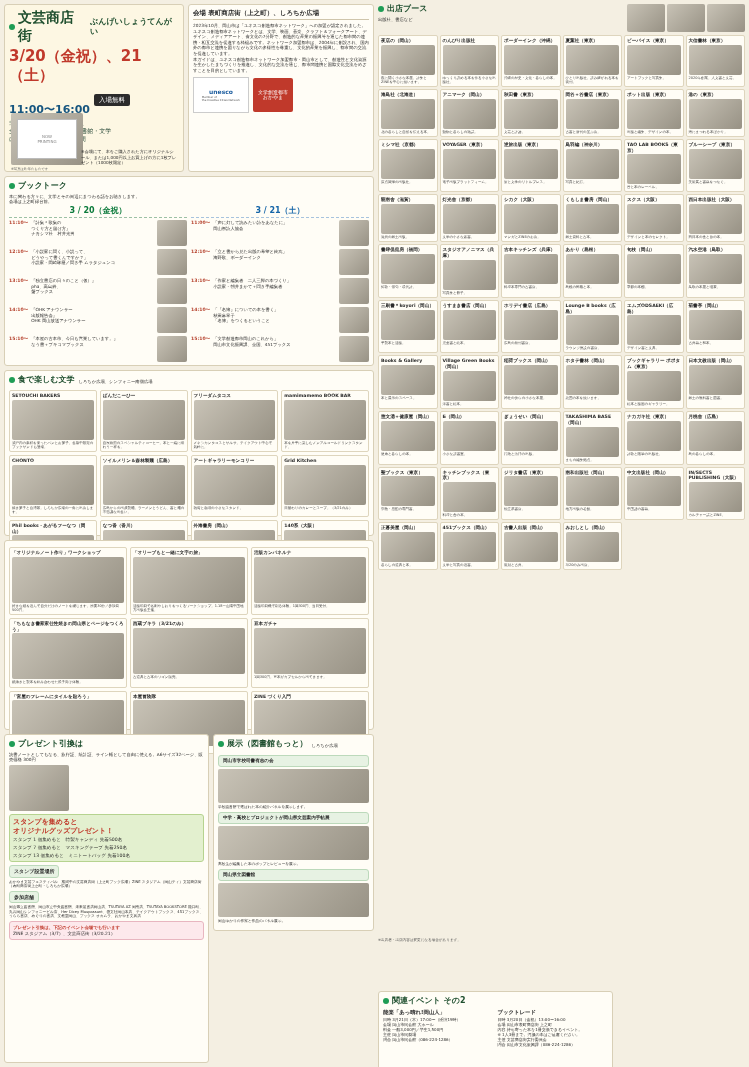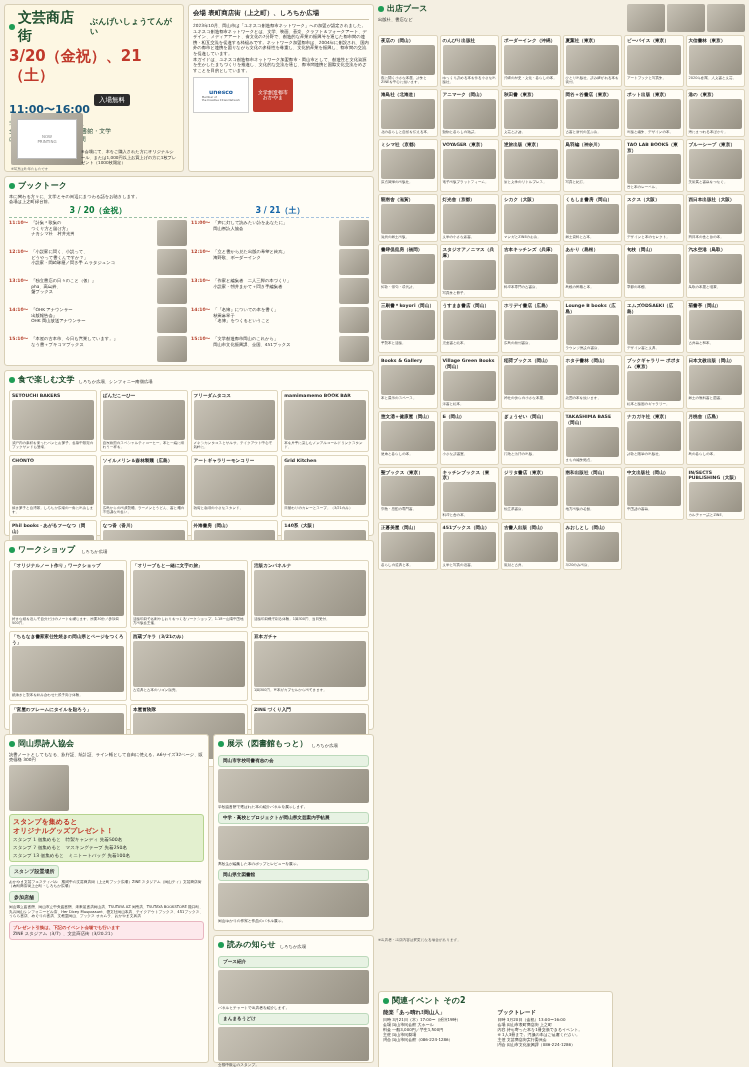--- a/index.html
+++ b/index.html
@@ -603,24 +603,20 @@
         </div>
         <div class="cell food-cell">
           <span class="nm">森（愛媛）</span>
           <div class="photo ph"></div>
           <div class="tx">愛媛のジュースとドライフルーツ。</div>
         </div>
       </div>
   </div>
 
   <div class="panel ws">
-    <div style="display:flex;align-items:baseline;gap:6px;">
-      <div class="sec-title">ワークショップ</div>
-      <div class="tiny">しろちか広場</div>
-    </div>
     <div class="ws-grid" id="ws-grid">
         <div class="cell ws-cell">
           <span class="nm">「オリジナルノート作り」ワークショップ</span>
           <div class="photo ph"></div>
           <div class="tx">好きな紙を選んで自分だけのノートを綴じます。所要30分／参加費500円。</div>
         </div>
         <div class="cell ws-cell">
           <span class="nm">「オリーブもと一緒に文字の旅」</span>
           <div class="photo ph"></div>
           <div class="tx">活版印刷で名刺やしおりをつくるワークショップ。1.18〜山陽中国地方出版会主催。</div>
@@ -657,21 +653,21 @@
         </div>
         <div class="cell ws-cell">
           <span class="nm">ZINE づくり入門</span>
           <div class="photo ph"></div>
           <div class="tx">1冊のZINEを90分でつくる講座。定員10名。</div>
         </div>
       </div>
   </div>
 
   <div class="panel techo">
-    <div class="sec-title">岡山県詩人協会</div>
+    <div class="sec-title">プレゼント引換は</div>
     <div class="tiny">読書ノートとしてもなる、旅行証、統計証、サイン帳として自由に使える。A6サイズ32ページ、販売価格 300円</div>
     <div class="photo" style="width:60px;height:46px;margin:3px 0;"></div>
     <div class="stamp-box">
       <div class="stamp-title" style="white-space:pre-line;">スタンプを集めると
 オリジナルグッズプレゼント！</div>
       <div id="stamp-list">
           <div class="stamp-li">スタンプ 1 個集めると　特製キャンディ 先着500名</div>
           <div class="stamp-li">スタンプ 7 個集めると　マスキングテープ 先着250名</div>
           <div class="stamp-li">スタンプ 13 個集めると　ミニトートバッグ 先着100名</div>
         </div>
@@ -707,38 +703,20 @@
           <div class="xtiny">高校生が編集した本のポップとレビューを展示。</div>
         </div>
         <div style="margin-top: 3px;">
           <div class="hdr-bar" style="font-size:4.6px;font-weight:bold;">岡山県立図書館</div>
           <div class="photo ph" style="width:100%;height:34px;margin:2px 0;"></div>
           <div class="xtiny">岡山ゆかりの作家と作品のパネル展示。</div>
         </div>
       </div>
   </div>
 
-  <div class="panel read">
-    <div style="display:flex;align-items:baseline;gap:4px;">
-      <div class="sec-title">読みの知らせ</div>
-      <div class="tiny">しろちか広場</div>
-    </div>
-    <div id="read-list">
-        <div style="margin-top: 3px;">
-          <div class="hdr-bar" style="font-size:4.6px;font-weight:bold;">ブース紹介</div>
-          <div class="photo ph" style="width:100%;height:34px;margin:2px 0;"></div>
-          <div class="xtiny">パネルとチャートで出店者を紹介します。</div>
-        </div>
-        <div style="margin-top: 3px;">
-          <div class="hdr-bar" style="font-size:4.6px;font-weight:bold;">まんまるうどけ</div>
-          <div class="photo ph" style="width:100%;height:34px;margin:2px 0;"></div>
-          <div class="xtiny">会期中限定のスタンプ。</div>
-        </div>
-      </div>
-  </div>
 
   <div class="footnote">※出店者・出店内容は変更になる場合があります。</div>
 
   <div class="panel event2">
     <div class="sec-title">関連イベント その2</div>
     <div class="ev-row">
       <div class="ev-col">
         <div class="ev-h">能楽「あっ晴れ!岡山人」</div>
         <div id="ev-left">
             <div>日時 3月21日（木）17:00〜（開演19時）</div>

